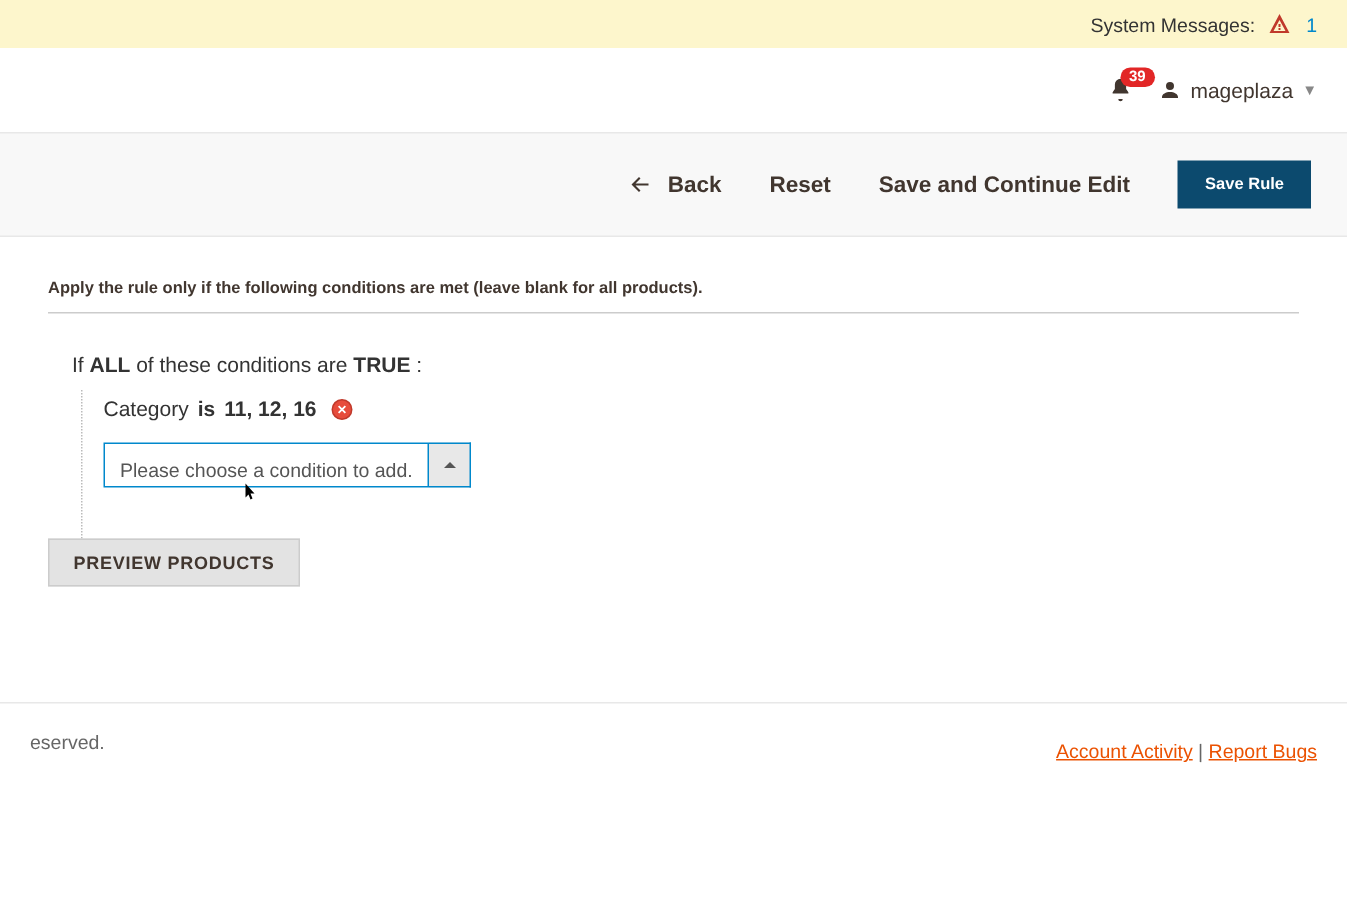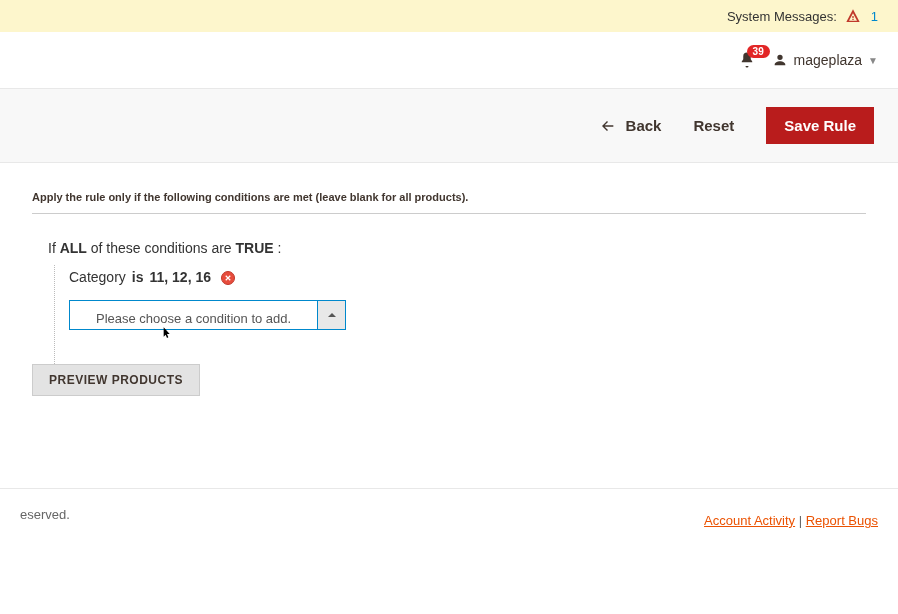--- a/index.html
+++ b/index.html
@@ -11,37 +11,37 @@
 .topbar { display: flex; justify-content: flex-end; align-items: center; padding: 8px 20px; height: 56px; gap: 16px; font-size: 14px; color: #41362f; }
 .notif-wrap { position: relative; display: flex; }
 .notif-icon { width: 18px; height: 18px; }
 .notif-badge { position: absolute; top: -6px; left: 9px; background: #e22626; color: #fff; border-radius: 9px; font-size: 10px; padding: 1px 6px; font-weight: 600; }
 .user-wrap { display: flex; align-items: center; gap: 6px; cursor: pointer; }
 .user-icon { width: 16px; height: 16px; }
 .caret { font-size: 10px; color: #888; }
 .action-bar { display: flex; justify-content: flex-end; align-items: center; gap: 32px; padding: 18px 24px; border-top: 1px solid #e8e8e8; border-bottom: 1px solid #e8e8e8; background: #f8f8f8; }
 .action-bar .back { display: flex; align-items: center; gap: 10px; font-weight: 600; font-size: 15px; color: #41362f; cursor: pointer; }
 .action-bar .link { font-weight: 600; font-size: 15px; color: #41362f; cursor: pointer; }
-.action-bar .primary { background: #b91c1c; color: #fff; padding: 10px 18px; font-weight: 600; font-size: 15px; border: none; cursor: pointer; }
+.action-bar .primary { background: #0c4a6e; color: #fff; padding: 10px 18px; font-weight: 600; font-size: 11px; border: none; cursor: pointer; }
 .content { padding: 28px 32px 32px 32px; }
 .section-title { font-size: 11px; font-weight: 700; color: #41362f; padding-bottom: 10px; border-bottom: 1px solid #ccc; margin-bottom: 22px; }
 .cond-root { font-size: 14px; color: #333; line-height: 1.8; margin-left: 16px; }
 .cond-root b { font-weight: 700; }
 .cond-tree { margin-left: 6px; border-left: 1px dotted #bbb; padding-left: 14px; margin-top: 4px; }
 .cond-line { display: flex; align-items: center; gap: 6px; font-size: 14px; }
 .cond-line .attr { color: #333; }
 .cond-line .op { color: #333; font-weight: 600; }
 .cond-line .val { color: #333; font-weight: 700; }
 .remove-icon { width: 14px; height: 14px; background: #e74c3c; border-radius: 50%; display: inline-flex; align-items: center; justify-content: center; color: #fff; font-size: 10px; cursor: pointer; margin-left: 4px; border: 1px solid #c0392b; }
 .cond-select-wrap { display: flex; margin-top: 10px; margin-bottom: 18px; }
-.cond-select { border: 1px solid #0088cc; background: #fff; font-size: 13px; padding: 6px 26px; color: #555; height: 30px; min-width: 210px; cursor: pointer; }
+.cond-select { border: 1px solid #0088cc; background: #fff; font-size: 13px; padding: 6px 10px; color: #555; height: 30px; min-width: 210px; cursor: pointer; }
 .cond-select-btn { border: 1px solid #0088cc; border-left: none; background: #e8e8e8; width: 28px; height: 30px; display: flex; align-items: center; justify-content: center; cursor: pointer; }
 .preview-btn { background: #e3e3e3; border: 1px solid #ccc; padding: 8px 16px; font-size: 12px; font-weight: 700; color: #41362f; letter-spacing: 0.5px; cursor: pointer; }
 .cursor-img { position: relative; left: 90px; top: -22px; width: 16px; height: 16px; pointer-events: none; }
-.footer { border-top: 1px solid #e8e8e8; padding: 18px 20px; display: flex; justify-content: space-between; align-items: flex-start; font-size: 13px; color: #666; margin-top: 60px; }
+.footer { border-top: 1px solid #e8e8e8; padding: 18px 20px; display: flex; justify-content: space-between; align-items: flex-start; font-size: 13px; color: #666; margin-top: 45px; }
 .footer .right { text-align: right; }
 .footer .right a { color: #eb5202; text-decoration: underline; }
 .footer .right .sep { color: #666; }
 .footer .right .version { color: #41362f; }
 .footer .right .version b { font-weight: 700; }
 .footer .right .links { margin-top: 6px; }
 svg { display: block; }
 </style>
 </head>
 <body>
@@ -73,20 +73,21 @@
 </div>
 
 <div class="action-bar">
   <div class="back">
     <svg width="16" height="16" viewBox="0 0 24 24">
         <path fill="#41362f" d="M20 11H7l5-5-1.5-1.5L3 12l7.5 7.5L12 18l-5-5h13z"></path>
       </svg>
     <span>Back</span>
   </div>
   <span class="link">Reset</span>
+  <span class="link">Save and Continue Edit</span>
   <button class="primary">Save Rule</button>
 </div>
 
 <div class="content">
   <div class="section-title">Apply the rule only if the following conditions are met (leave blank for all products).</div>
 
   <div class="cond-root">
     <span>If</span>
     <b>ALL</b>
     <span> of these conditions are</span>

